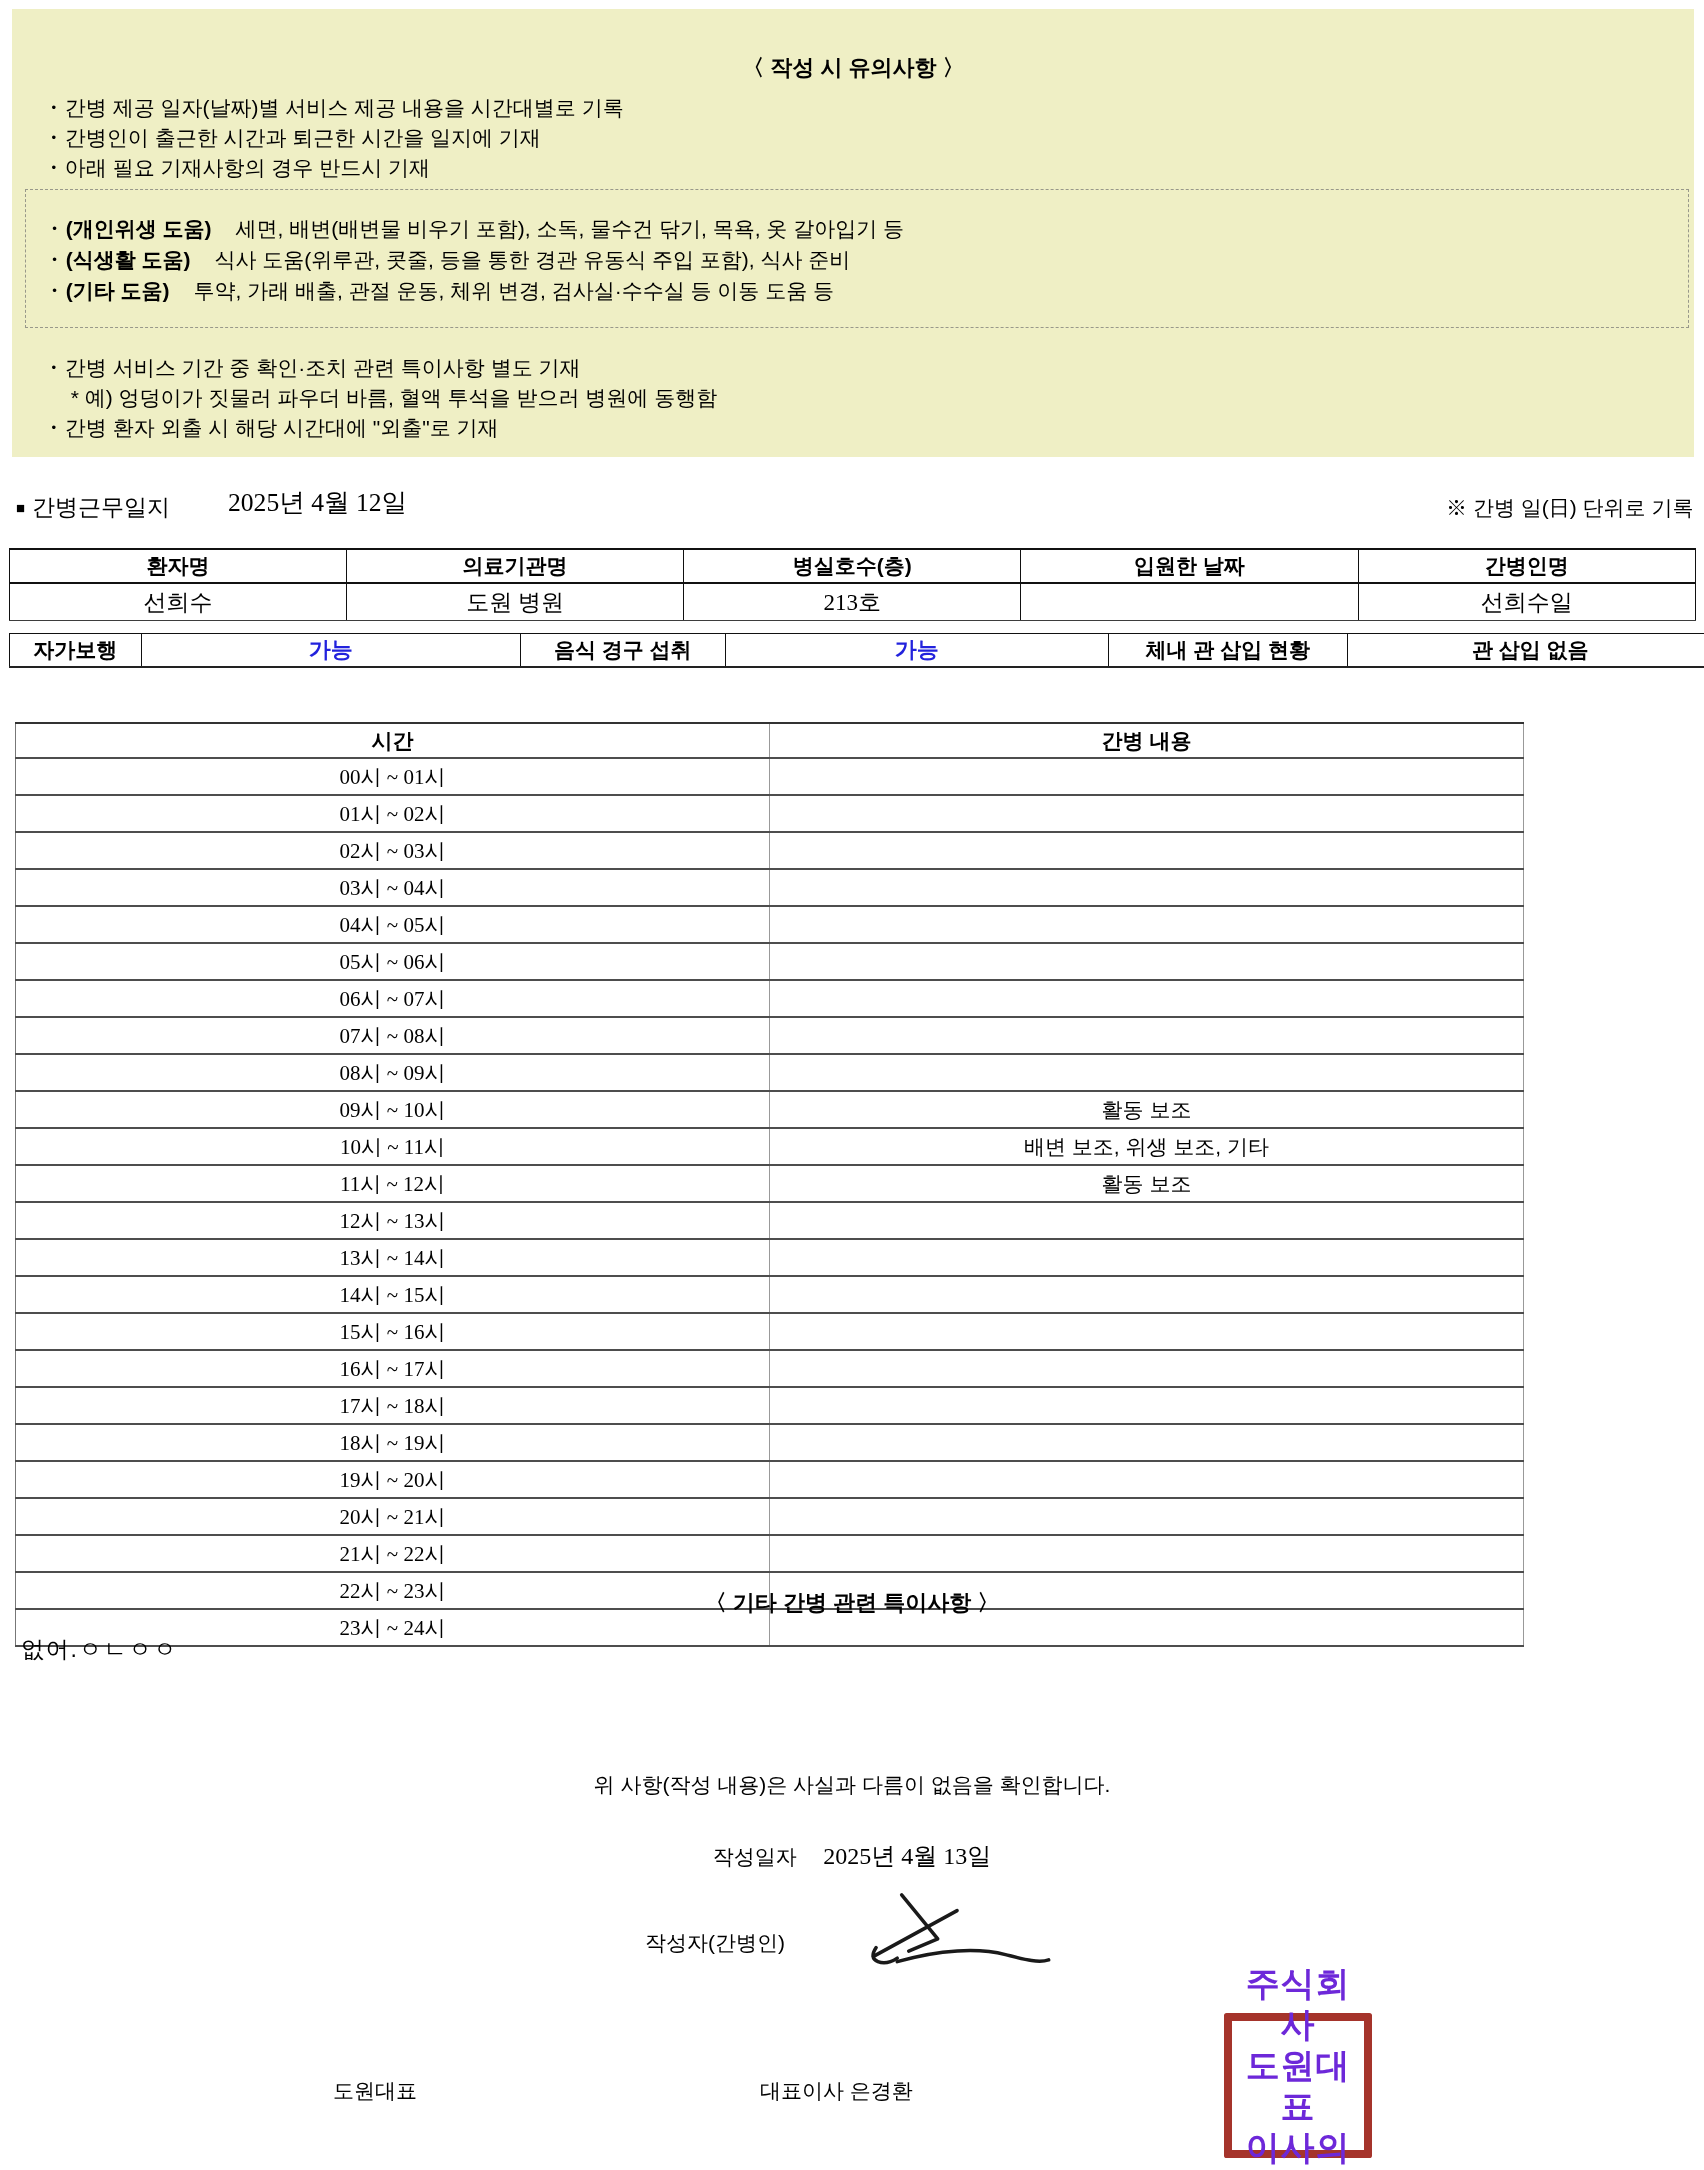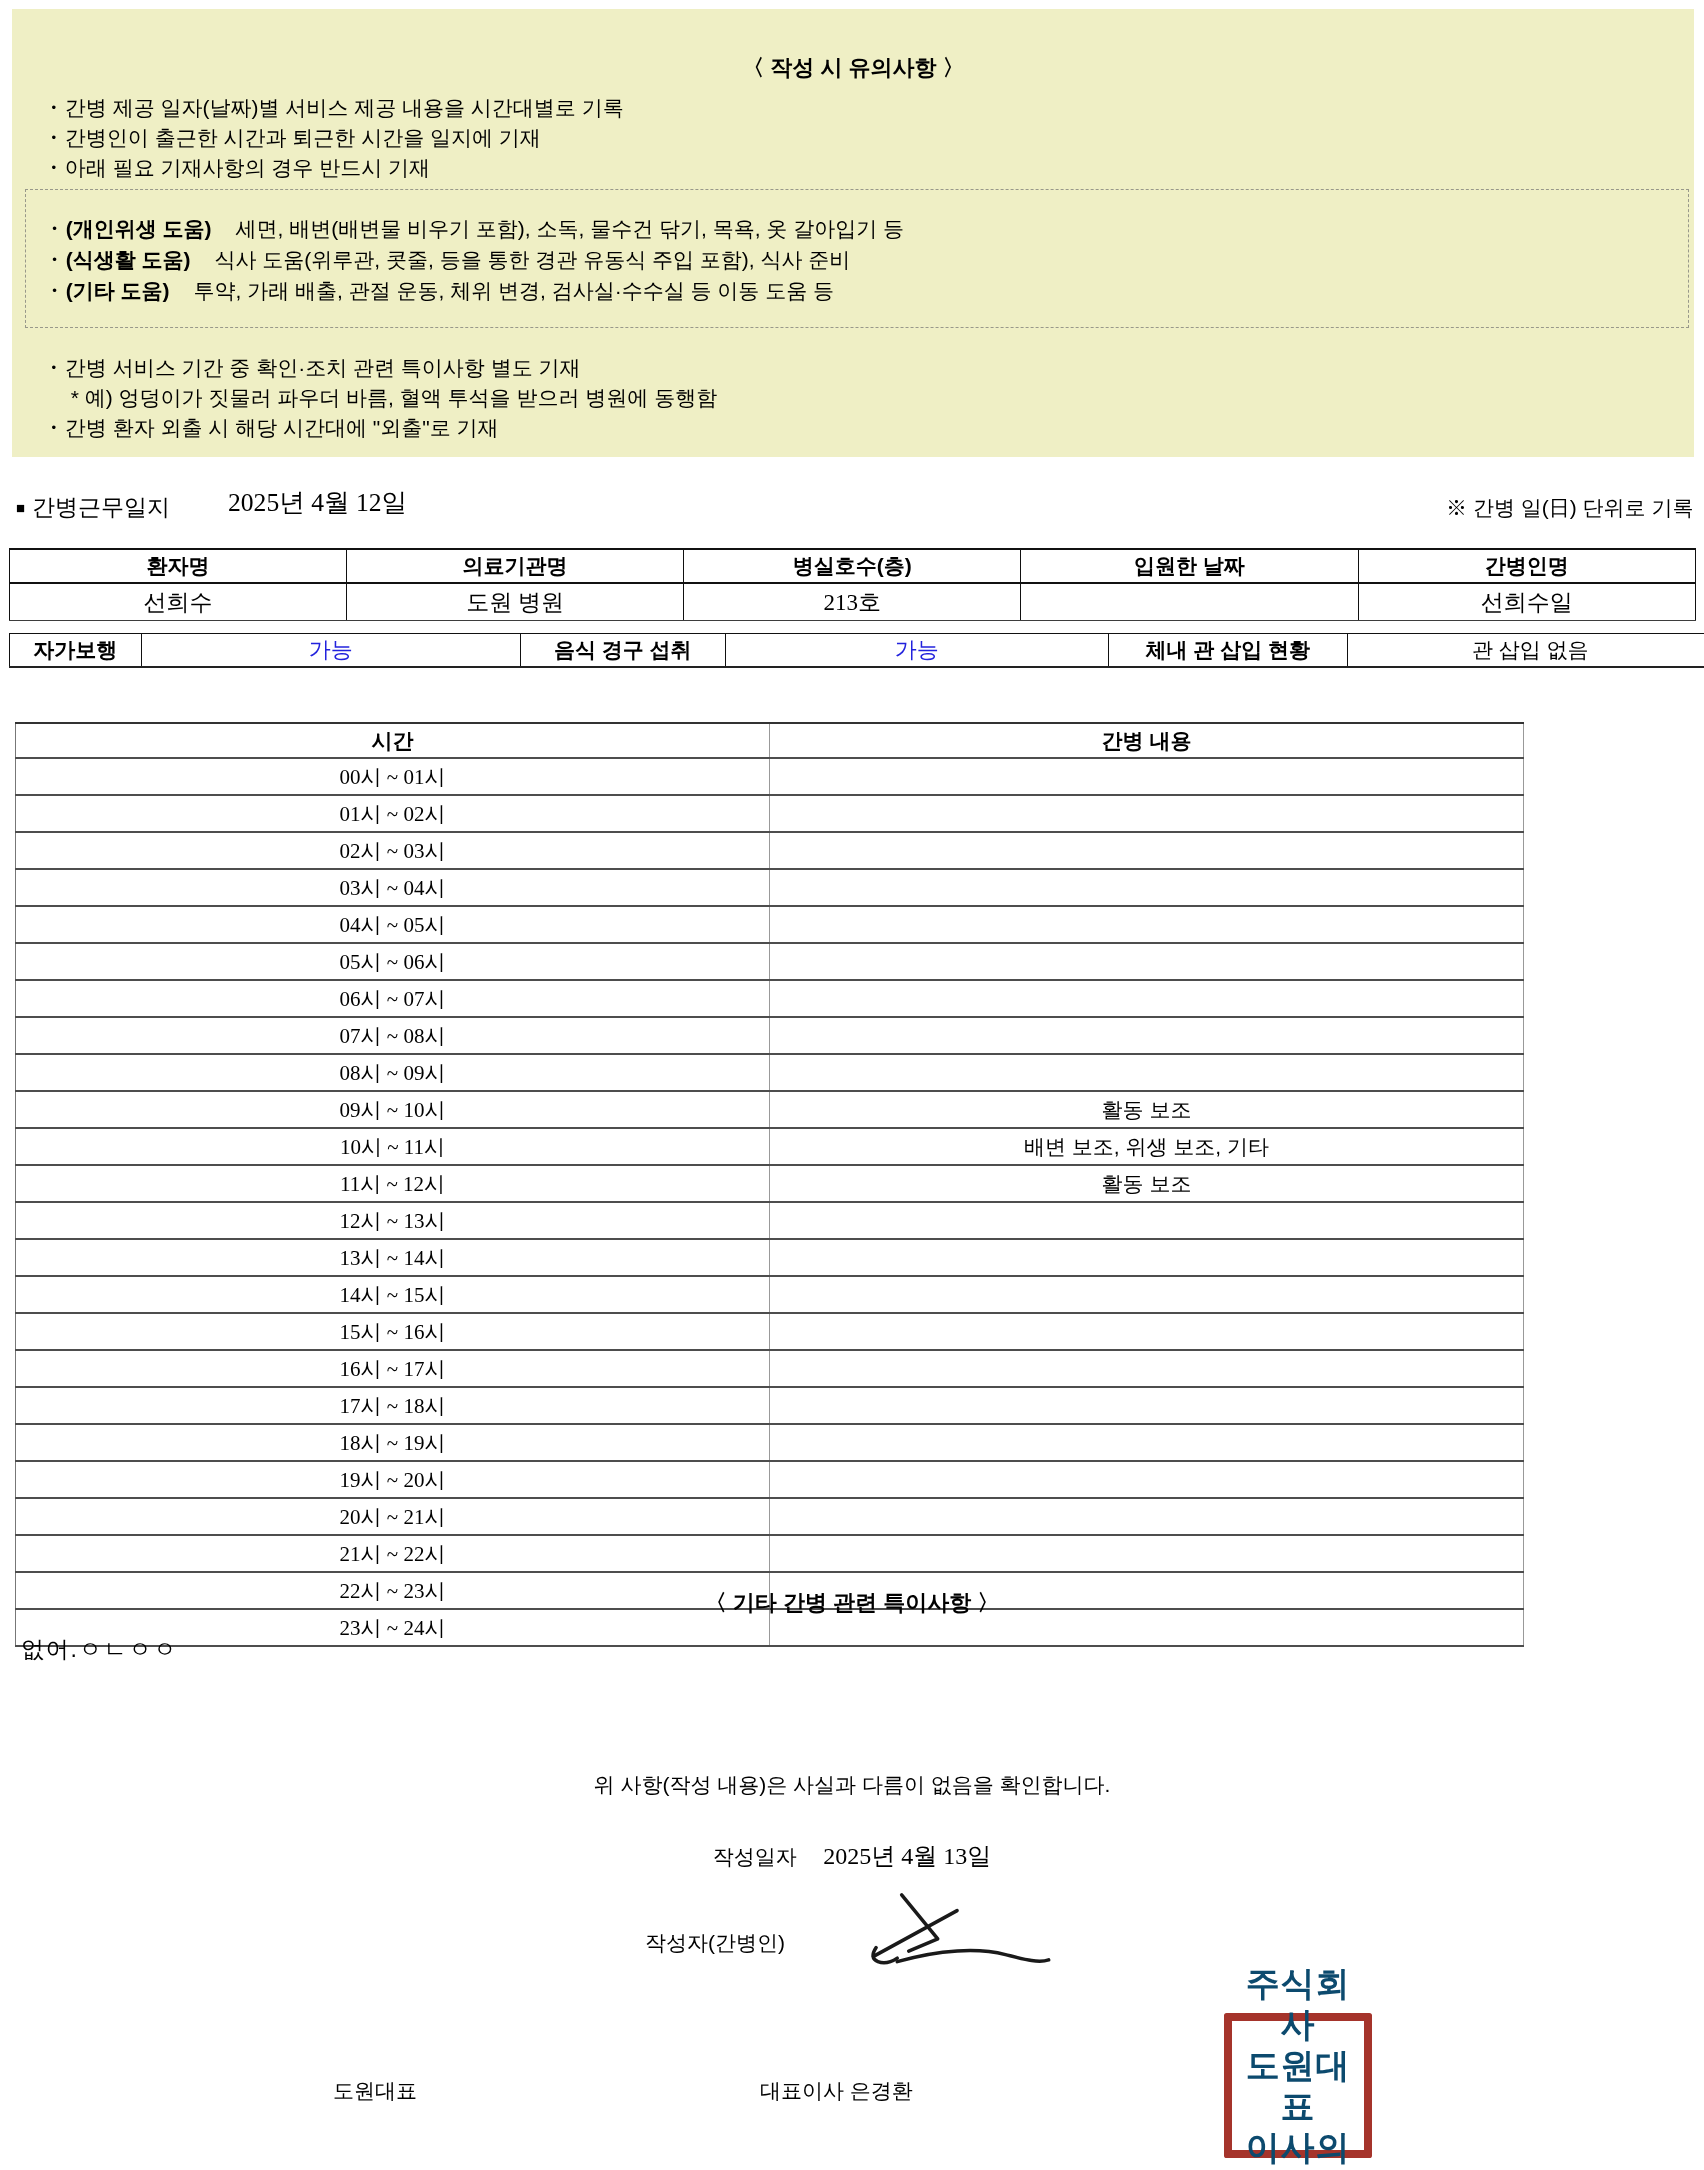--- a/index.html
+++ b/index.html
@@ -47,21 +47,21 @@
     height:30px; font-size:21px; font-weight:bold; text-align:center;
   }
   .patient-table td {
     border:1.8px solid #111; border-bottom:1.8px solid #3d3d3d;
     height:34px; font-size:23px; text-align:center;
     font-family:"Liberation Serif", serif;
   }
   .status-table { position:absolute; left:8.8px; top:633px; width:1687px; }
   .status-table td {
     border:1.8px solid #111; border-bottom:2.6px solid #222;
-    height:26.5px; font-size:21px; text-align:center; vertical-align:middle;
+    height:26.5px; font-size:21px; text-align:center; vertical-align:middle;font-weight:bold;
   }
   .status-table td.lbl { font-weight:bold; }
   .status-table td.val-blue { color:#2222dd; font-size:22px; }
   .sc0{width:129px}.sc1{width:376px}.sc2{width:202px}.sc3{width:380px}.sc4{width:236px}.sc5{width:363px}
   .time-table { position:absolute; left:15px; top:678px; width:1509px;margin-top:44px; }
   .time-table th {
     border-top:2.6px solid #333; border-bottom:2.6px solid #4d4d4d;
     border-left:0.9px solid #777; border-right:0.9px solid #999;
     height:31px; font-size:21px; font-weight:bold; text-align:center;
   }
@@ -85,21 +85,21 @@
     font-family:Liberation Serif, serif; font-size:24px; margin-left:26.5px;
   }
   .writer-label { position:absolute; left:645px; top:1929px; font-size:21px; }
   .signature { position:absolute; left:860px; top:1886px; }
   .company-label { position:absolute; left:333px; top:2077px; font-size:21px; }
   .ceo-label { position:absolute; left:760px; top:2077px; font-size:21px; }
   .stamp {
     position:absolute; left:1224px; top:2013px; width:148px; height:145px;
     box-sizing:border-box; border:8px solid #a5342b; border-radius:2.6px;
     display:flex; flex-direction:column; align-items:center; justify-content:center;
-    color:#0c4a6e; font-weight:bold; font-size:34px; line-height:41px;
+    color:#6d28d9; font-weight:bold; font-size:34px; line-height:41px;
     letter-spacing:0.9px; text-align:center;
   }
 </style>
 </head>
 <body>
 
 <div class="page">
 
   <div class="notice">
     <div class="notice-title">〈 작성 시 유의사항 〉</div>

